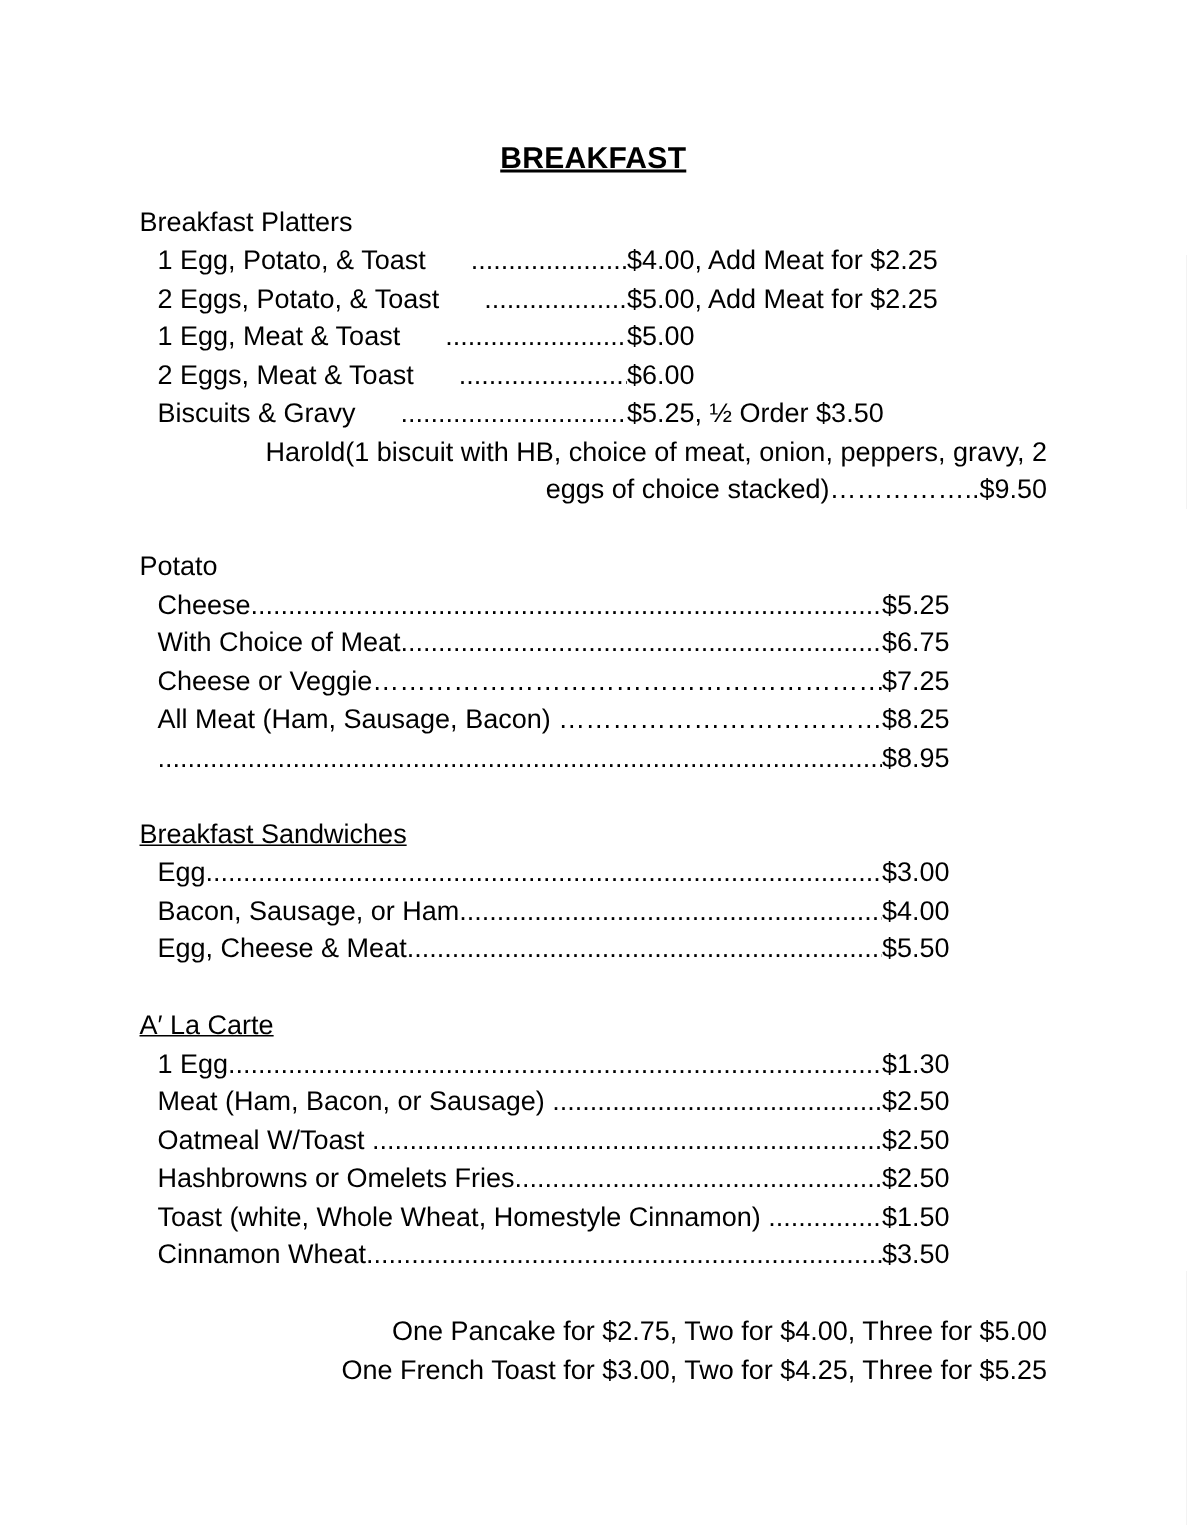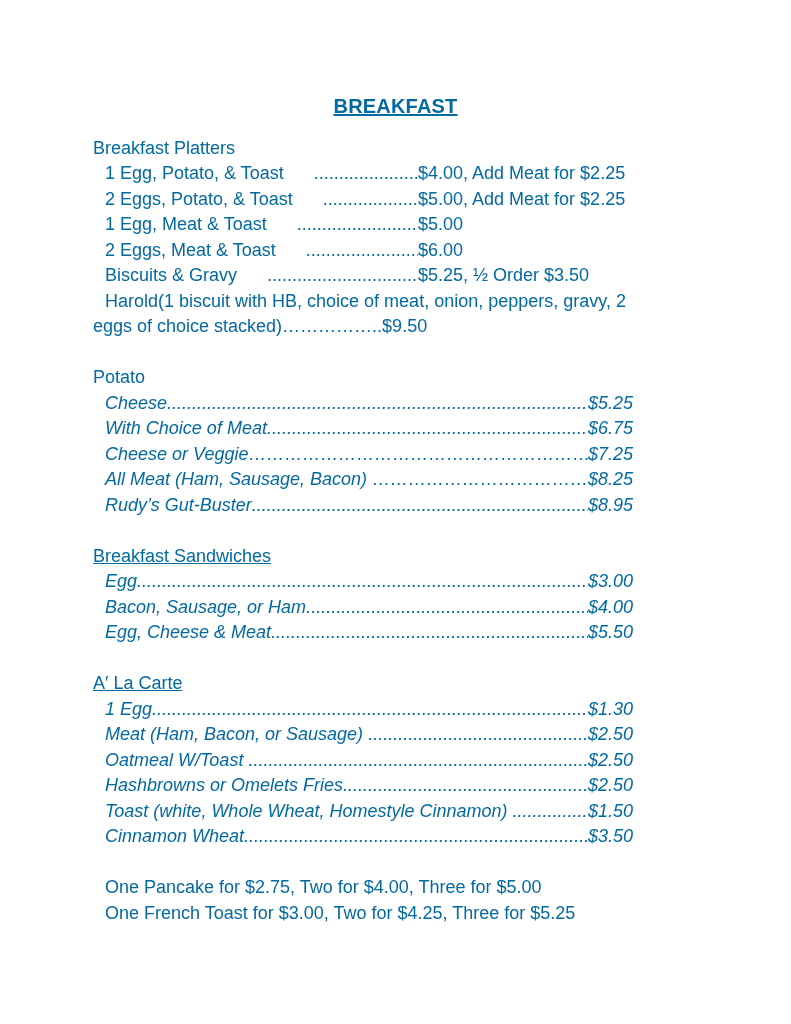--- a/index.html
+++ b/index.html
@@ -2,45 +2,45 @@
 <html><head>
 <meta charset="utf-8">
 <style>
   html, body { margin: 0; padding: 0; background: #e9e9e9; }
   .page {
     position: relative;
     width: 791px;
     height: 1024px;
     margin: 0 auto;
     background: #ffffff;
-    color: #0369a1;
+    color: #000000;
     font-family: "Liberation Sans", "DejaVu Sans", sans-serif;
     font-size: 18px;
     line-height: 25.5px;
     box-sizing: border-box;
     padding: 94px 93px 0 93px;
     overflow: hidden;
   }
   .title {
     text-align: center;
     font-weight: bold;
     font-size: 20px;
     margin-bottom: 16px;
     letter-spacing: 0.2px;
   }
   .title .u, .heading .u { text-decoration: underline; }
   .section + .section, .notes { margin-top: 25.5px; }
   .items, .notes { padding-left: 12px; }
   .row { display: flex; align-items: baseline; }
-  .row.full { width: 528px; font-style: italic; }
+  .row.full { width: 528px; }
   .labelbox { display: flex; width: 313px; flex: none; overflow: hidden; gap: 30px; }
   .label { flex: none; white-space: pre; }
   .leader { flex: 1 1 0; min-width: 0; overflow: hidden; white-space: pre; }
   .price { flex: none; white-space: pre; }
-  .plain { white-space: pre; }
+  .plain { white-space: pre; text-align: right; }
   .outdent { margin-left: -12px; }
 </style>
 </head>
 <body>
 
 <div class="page">
 
   <div class="title"><span class="u">BREAKFAST</span></div>
 
   <div class="section">
@@ -103,21 +103,20 @@
         <span class="label">Cheese or Veggie</span>
           <span class="leader">………………………………………………………………………………</span>
           <span class="price">$7.25</span>
       </div>
       <div class="row full">
         <span class="label">All Meat (Ham, Sausage, Bacon) </span>
           <span class="leader">………………………………………………………………………………</span>
           <span class="price">$8.25</span>
       </div>
       <div class="row full">
-        <span class="label">Rudy’s Gut-Buster</span>
           <span class="leader">........................................................................................................................................</span>
           <span class="price">$8.95</span>
       </div>
     </div>
   </div>
 
   <div class="section">
     <div class="heading"><span class="u">Breakfast Sandwiches</span></div>
     <div class="items">
       <div class="row full">

